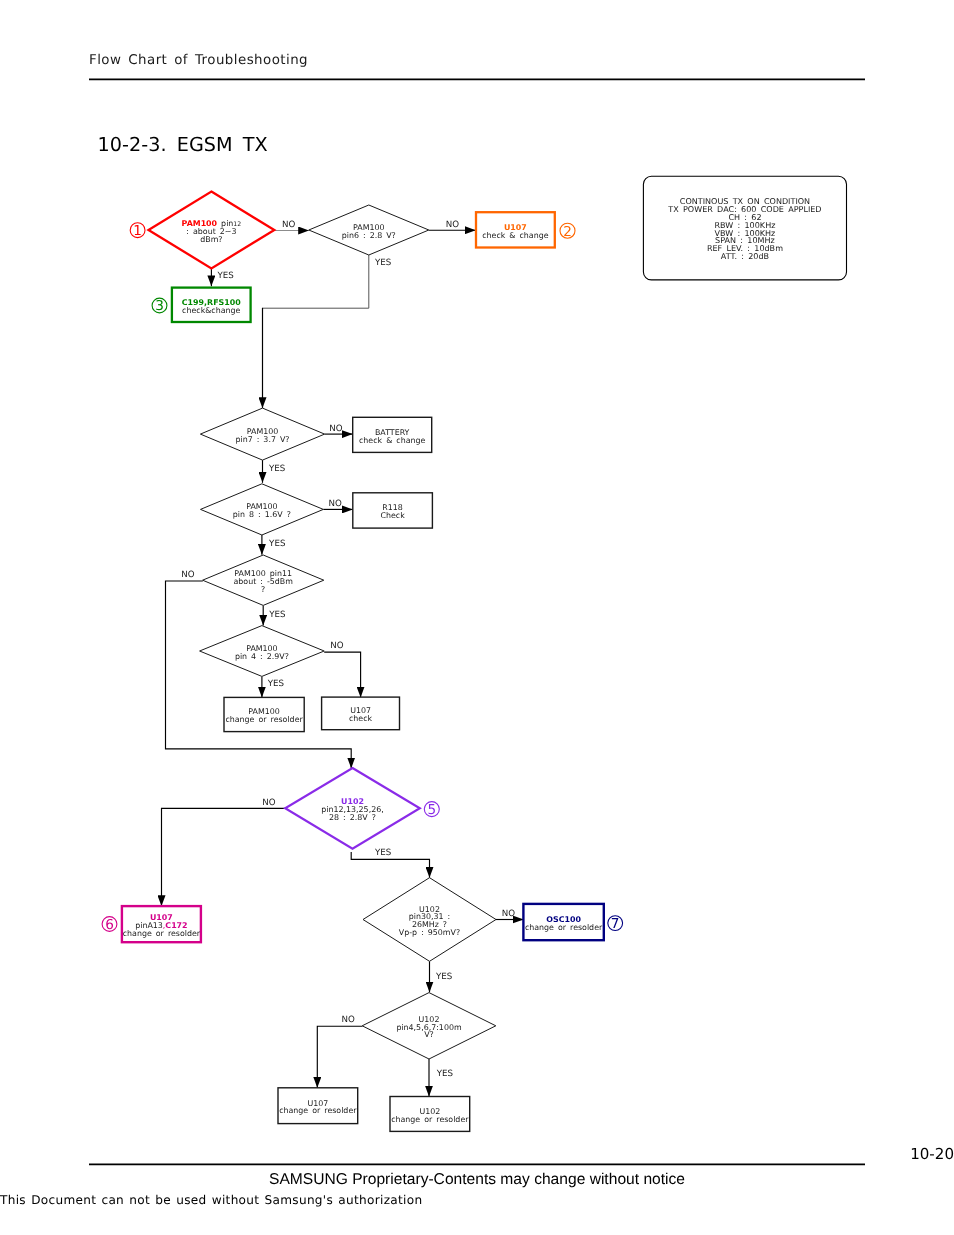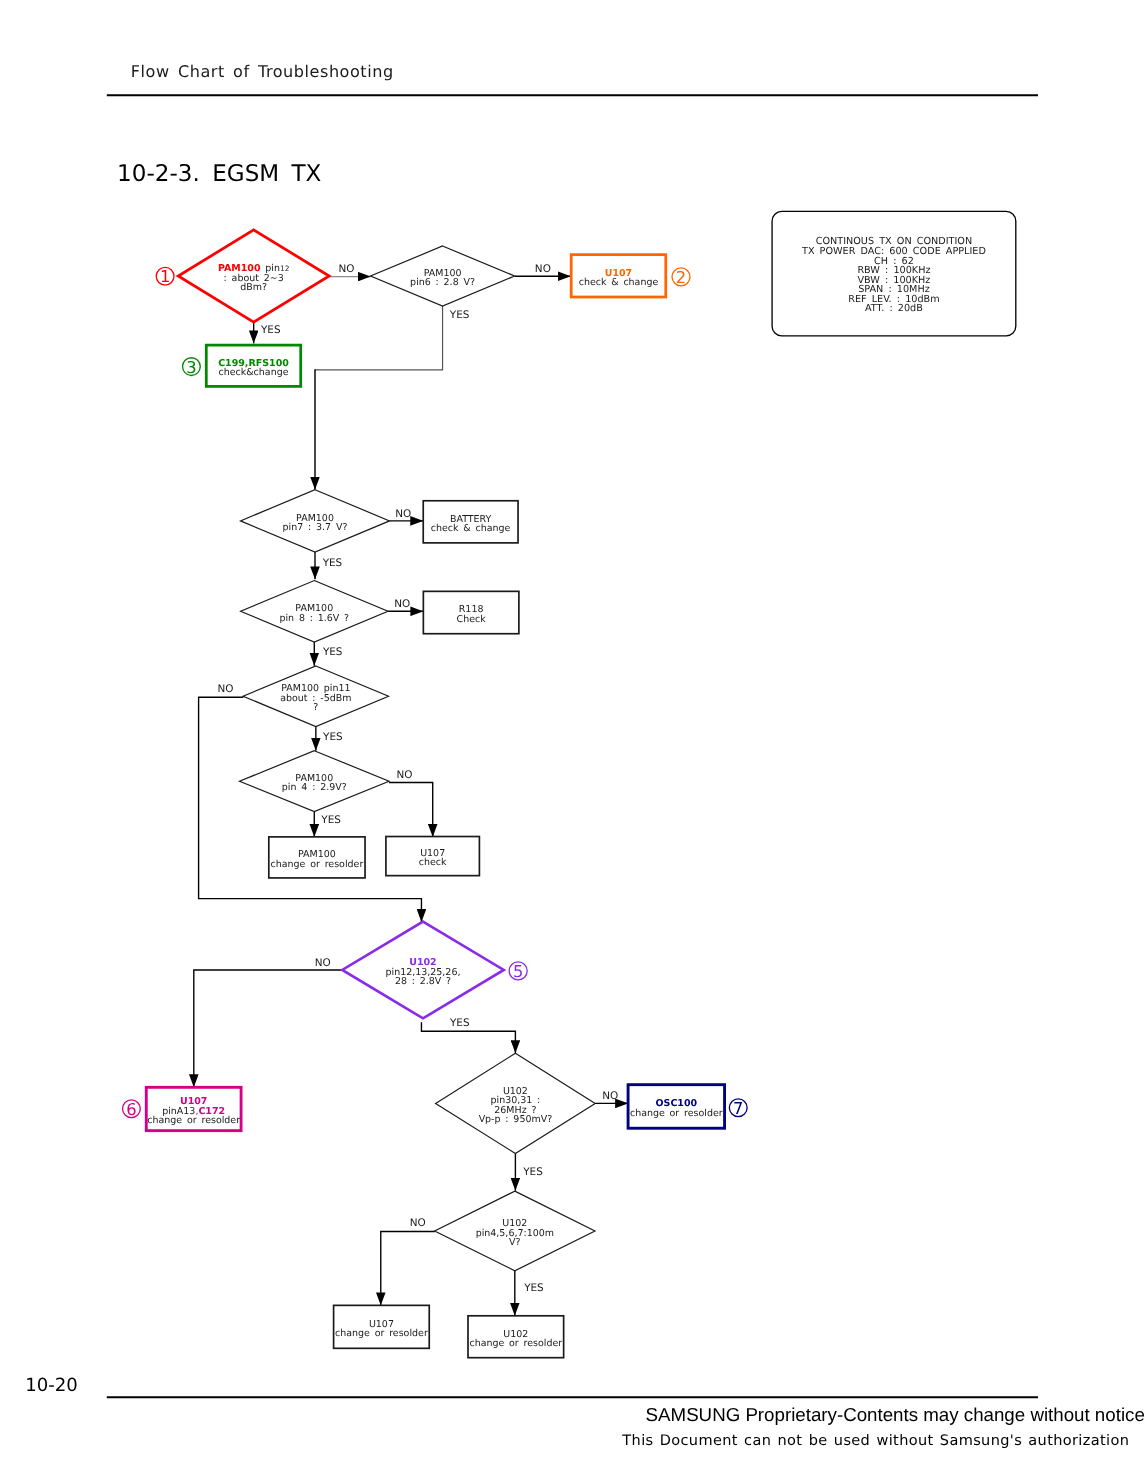--- a/index.html
+++ b/index.html
@@ -1,27 +1,27 @@
 <!DOCTYPE html>
 <html><head>
 <meta charset="utf-8">
 <title>Flow Chart of Troubleshooting</title>
 <style>
   html,body{margin:0;padding:0;background:#ffffff;}
   body{width:954px;height:1235px;position:relative;overflow:hidden;
        font-family:"DejaVu Sans","Liberation Sans",sans-serif;color:#000;}
   .page{position:absolute;inset:0;}
-  #hdr-text{position:absolute;left:109px;top:52.5px;font-size:13.4px;letter-spacing:.45px;word-spacing:2.2px;color:#1a1a1a;}
+  #hdr-text{position:absolute;left:89px;top:52.5px;font-size:13.4px;letter-spacing:.45px;word-spacing:2.2px;color:#1a1a1a;}
   
   #page-title{position:absolute;left:97.5px;top:132.5px;margin:0;font-size:19.2px;font-weight:normal;letter-spacing:0.05px;word-spacing:4px;white-space:nowrap;}
   
-  #pg-num{position:absolute;left:0;right:0;top:1145px;text-align:left;font-size:15.1px;padding-left:21px;}
-  #ftr1{position:absolute;left:0;right:0;top:1171.3px;text-align:right;font-size:15.6px;
+  #pg-num{position:absolute;left:0;right:0;top:1145px;text-align:right;font-size:15.1px;padding-left:21px;}
+  #ftr1{position:absolute;left:0;right:0;top:1171.3px;text-align:center;font-size:15.6px;
         font-family:"Liberation Sans",sans-serif;}
-  #ftr2{position:absolute;left:0;right:0;top:1192.5px;text-align:right;font-size:12.1px;letter-spacing:.3px;word-spacing:1.1px;padding-right:13px;}
+  #ftr2{position:absolute;left:0;right:0;top:1192.5px;text-align:left;font-size:12.1px;letter-spacing:.3px;word-spacing:1.1px;padding-right:13px;}
   svg#chart{position:absolute;left:0;top:0;width:954px;height:1235px;}
   svg text{font-family:"DejaVu Sans","Liberation Sans",sans-serif;}
   *{-webkit-font-smoothing:antialiased;text-rendering:geometricPrecision;}
 </style>
 </head>
 <body>
 
 <div class="page">
   <div id="hdr-text">Flow Chart of Troubleshooting</div>
   <h1 id="page-title">10-2-3. EGSM TX</h1>

